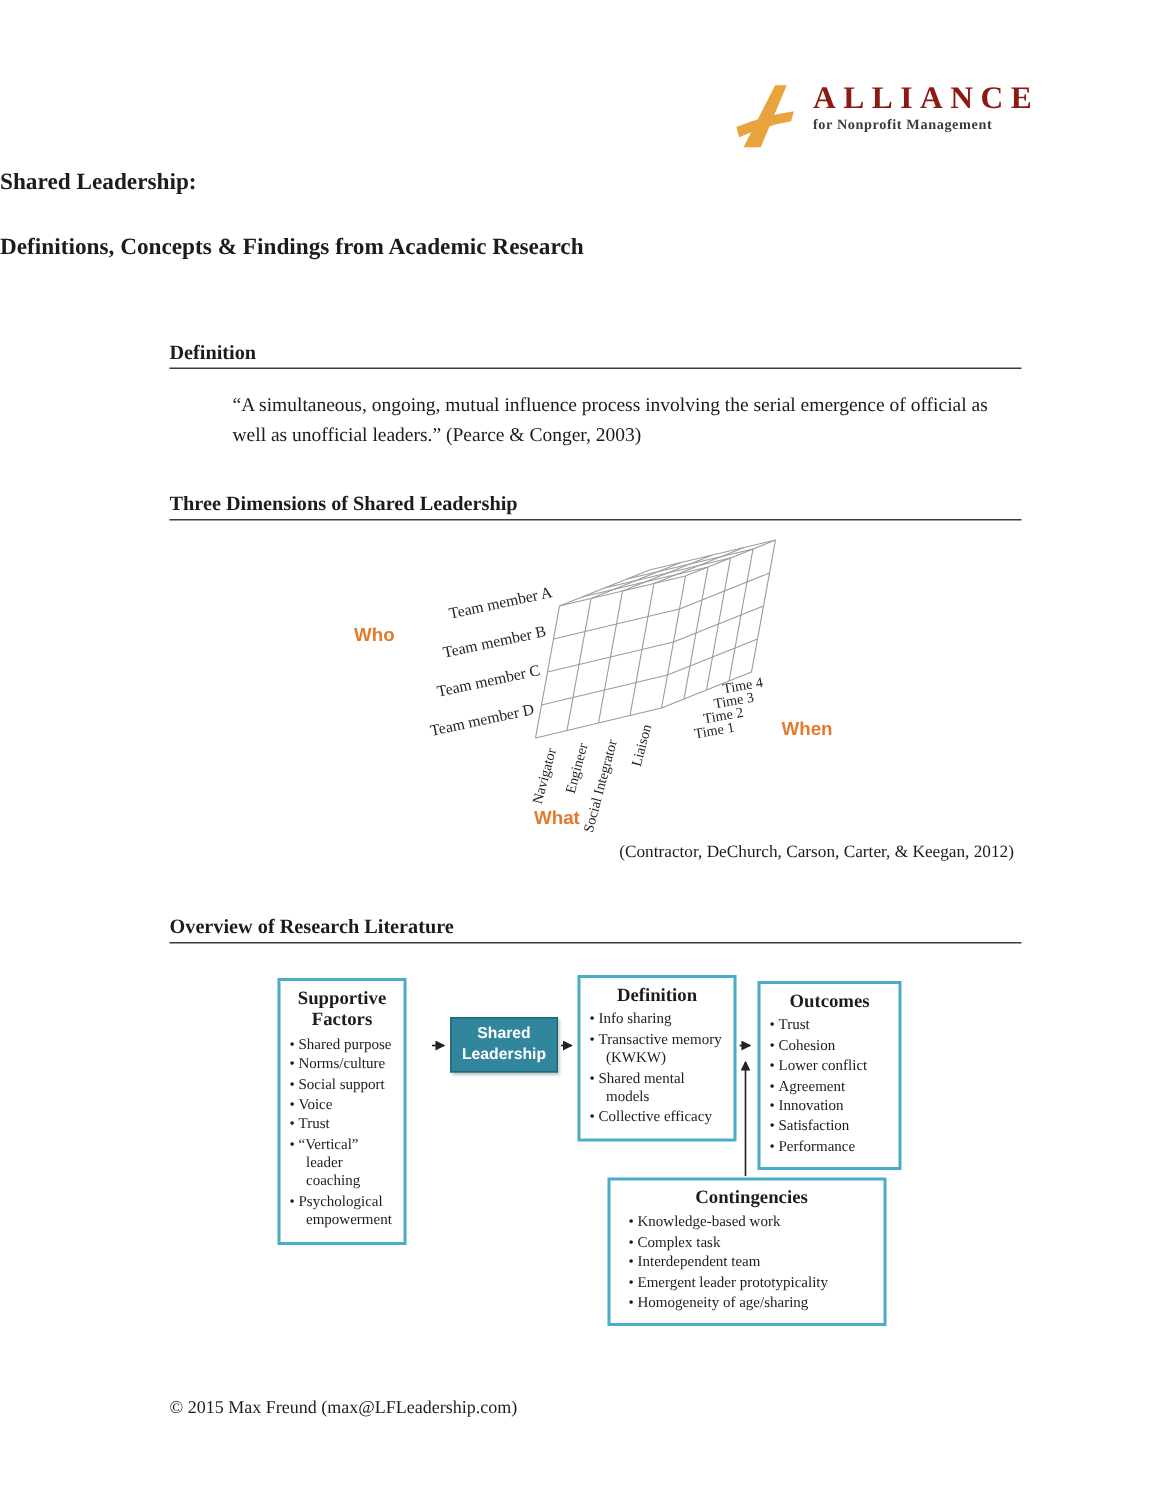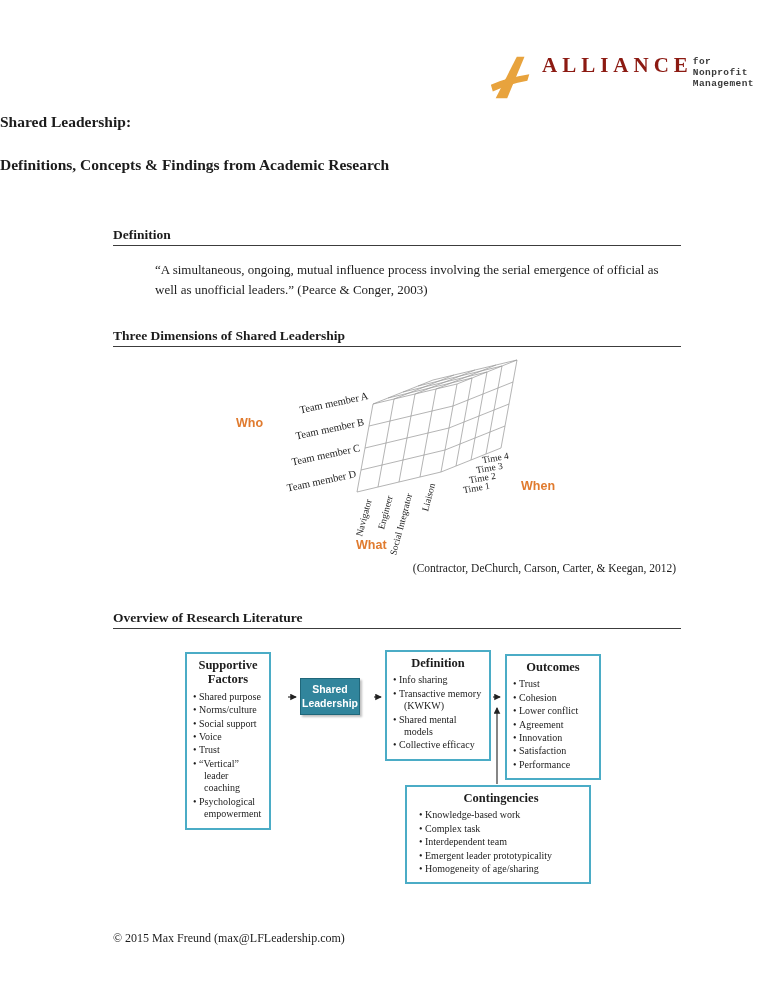--- a/index.html
+++ b/index.html
@@ -6,27 +6,27 @@
   html,body { width:768px; height:994px; }
   body {
     position:relative; background:#ffffff; overflow:hidden;
     font-family:"Liberation Serif", serif; color:#1c1c1c;
     -webkit-font-smoothing:antialiased;
   }
   .abs { position:absolute; }
 
   
   .logo { display:flex; align-items:flex-start; gap:6px; }
-  .logo-text { display:flex; flex-direction:row; }
+  .logo-text { display:flex; flex-direction:column; }
   .logo-name {
     font-family:"Liberation Serif", serif; font-weight:bold;
     font-size:21px; letter-spacing:5px; color:#8C1A12; line-height:1.1;
   }
   .logo-tagline {
-    font-family:Liberation Mono, monospace; font-weight:bold;
+    font-family:Liberation Serif, serif; font-weight:bold;
     font-size:9.5px; color:#3a3a3a; letter-spacing:0.4px; margin-top:2px;
   }
 
   
   .title-block { left:0; top:112px; width:768px; text-align:left; }
   .doc-title { font-weight:bold; font-size:15.5px; line-height:1.3; }
   .doc-subtitle { font-weight:bold; font-size:15.5px; margin-top:24px; }
 
   .heading { font-weight:bold; font-size:13.5px; }
   .rule { border-top:1.2px solid #3c3c3c; height:0; }
@@ -44,21 +44,21 @@
     font-weight:bold; font-size:12.5px; color:#E07B2F; }
   .citation { position:absolute; font-size:11.5px; text-align:right; }
 
   
   .fbox { position:absolute; border:2px solid #4BACC6; background:#fff; padding:4px 6px 6px 6px; }
   .fbox .btitle { text-align:center; font-weight:bold; font-size:12.5px; line-height:1.15; margin-bottom:4px; }
   .fbox ul { list-style:none; font-size:10px; line-height:1.24; }
   .fbox li { padding-left:11px; text-indent:-11px; margin-bottom:1px; }
   .fbox li::before { content:"•\00a0"; }
 
-  .sl-node { position:absolute; left:300px; top:678px; width:60px; height:37px;
+  .sl-node { position:absolute; left:300px; top:678px; width:72px; height:37px;
     background:#31859C; border:1px solid:#20677a; border:1px solid #20677a;
     color:#fff; font-family:"Liberation Sans", sans-serif; font-weight:bold; font-size:10.5px;
     display:flex; align-items:center; justify-content:center; text-align:center; line-height:1.25;
     box-shadow:1.5px 1.5px 2px rgba(0,0,0,0.25); }
 
   .footer { position:absolute; left:113px; top:931px; font-size:12px; }
 
   svg.overlay { position:absolute; left:0; top:0; pointer-events:none; }
 </style>
 </head>

